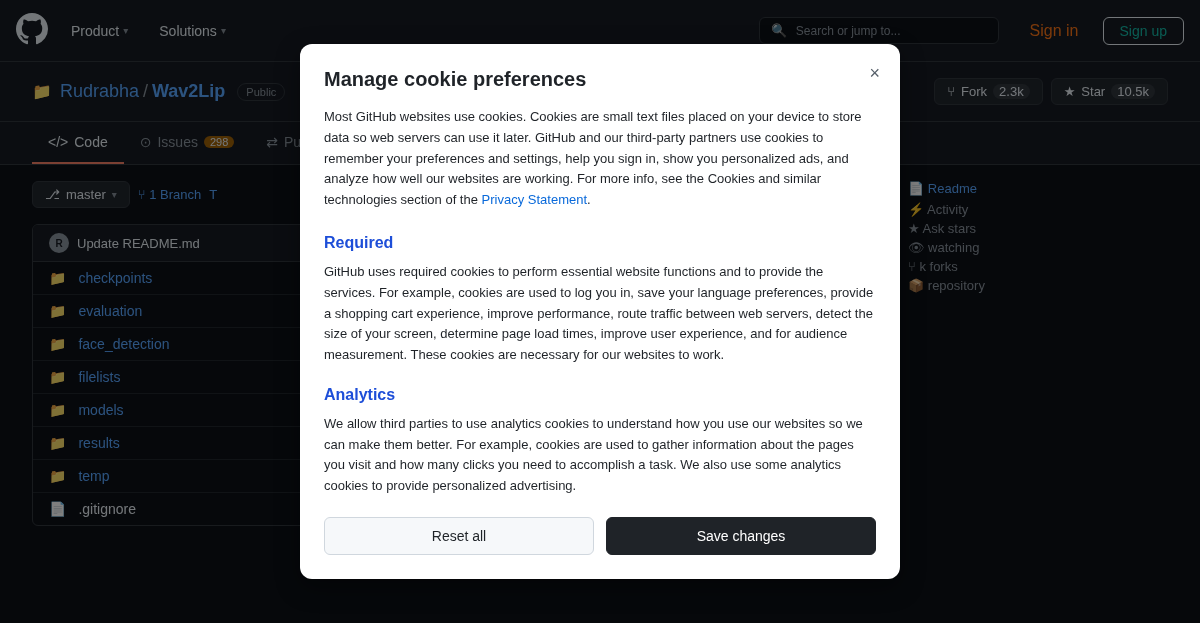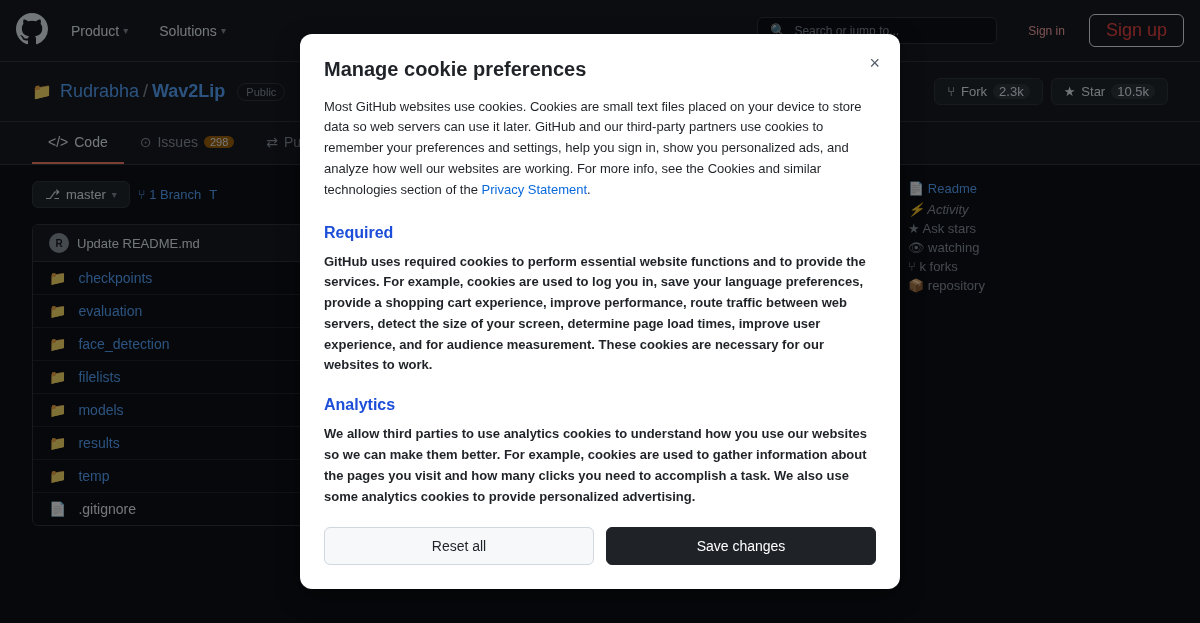--- a/index.html
+++ b/index.html
@@ -52,34 +52,34 @@
       display: flex;
       align-items: center;
       gap: 8px;
     }
     .nav-actions {
       display: flex;
       align-items: center;
       gap: 8px;
     }
     .btn-signin {
-      color: #fca5a5;
+      color: #f97316;
       background: transparent;
       border: none;
       cursor: pointer;
-      font-size: 12px;
+      font-size: 16px;
       padding: 5px 16px;
     }
     .btn-signup {
-      color: #ef4444;
+      color: #14b8a6;
       background: transparent;
       border: 1px solid #e6edf3;
       border-radius: 6px;
       cursor: pointer;
-      font-size: 18px;
+      font-size: 14px;
       padding: 5px 16px;
       text-align: center;
     }
 
     
     .repo-header {
       background: #161b22;
       border-bottom: 1px solid #30363d;
       padding: 16px 32px;
       display: flex;
@@ -272,21 +272,20 @@
       font-size: 16px;
       font-weight: 600;
       color: #1d4ed8;
       margin-bottom: 10px;
     }
     .modal-section-text {
       font-size: 13px;
       color: #1f2328;
       line-height: 1.6;
       margin-bottom: 20px;
-      font-weight: bold;
     }
     .modal-actions {
       display: flex;
       gap: 12px;
       margin-top: 8px;
     }
     .btn-reset {
       flex: 1;
       background: #f6f8fa;
       border: 1px solid #d0d7de;
@@ -427,21 +426,21 @@
       </div>
       <div class="file-row">
         <span class="file-icon">📄</span>
         <span class="file-name-plain">.gitignore</span>
       </div>
     </div>
   </div>
 
   <div style="width:260px; font-size:13px; color:#8b949e;">
     <div style="color:#58a6ff;cursor:pointer;margin-bottom:6px;">📄 Readme</div>
-    <div style="margin-bottom:4px;font-style:italic;">⚡ Activity</div>
+    <div style="margin-bottom:4px;">⚡ Activity</div>
     <div style="margin-bottom:4px;">★ Ask stars</div>
     <div style="margin-bottom:4px;">👁 watching</div>
     <div style="margin-bottom:4px;">⑂ k forks</div>
     <div style="margin-bottom:4px;">📦 repository</div>
   </div>
 </div>
 
 <div class="overlay">
   <div class="modal">
     <button class="modal-close">×</button>

